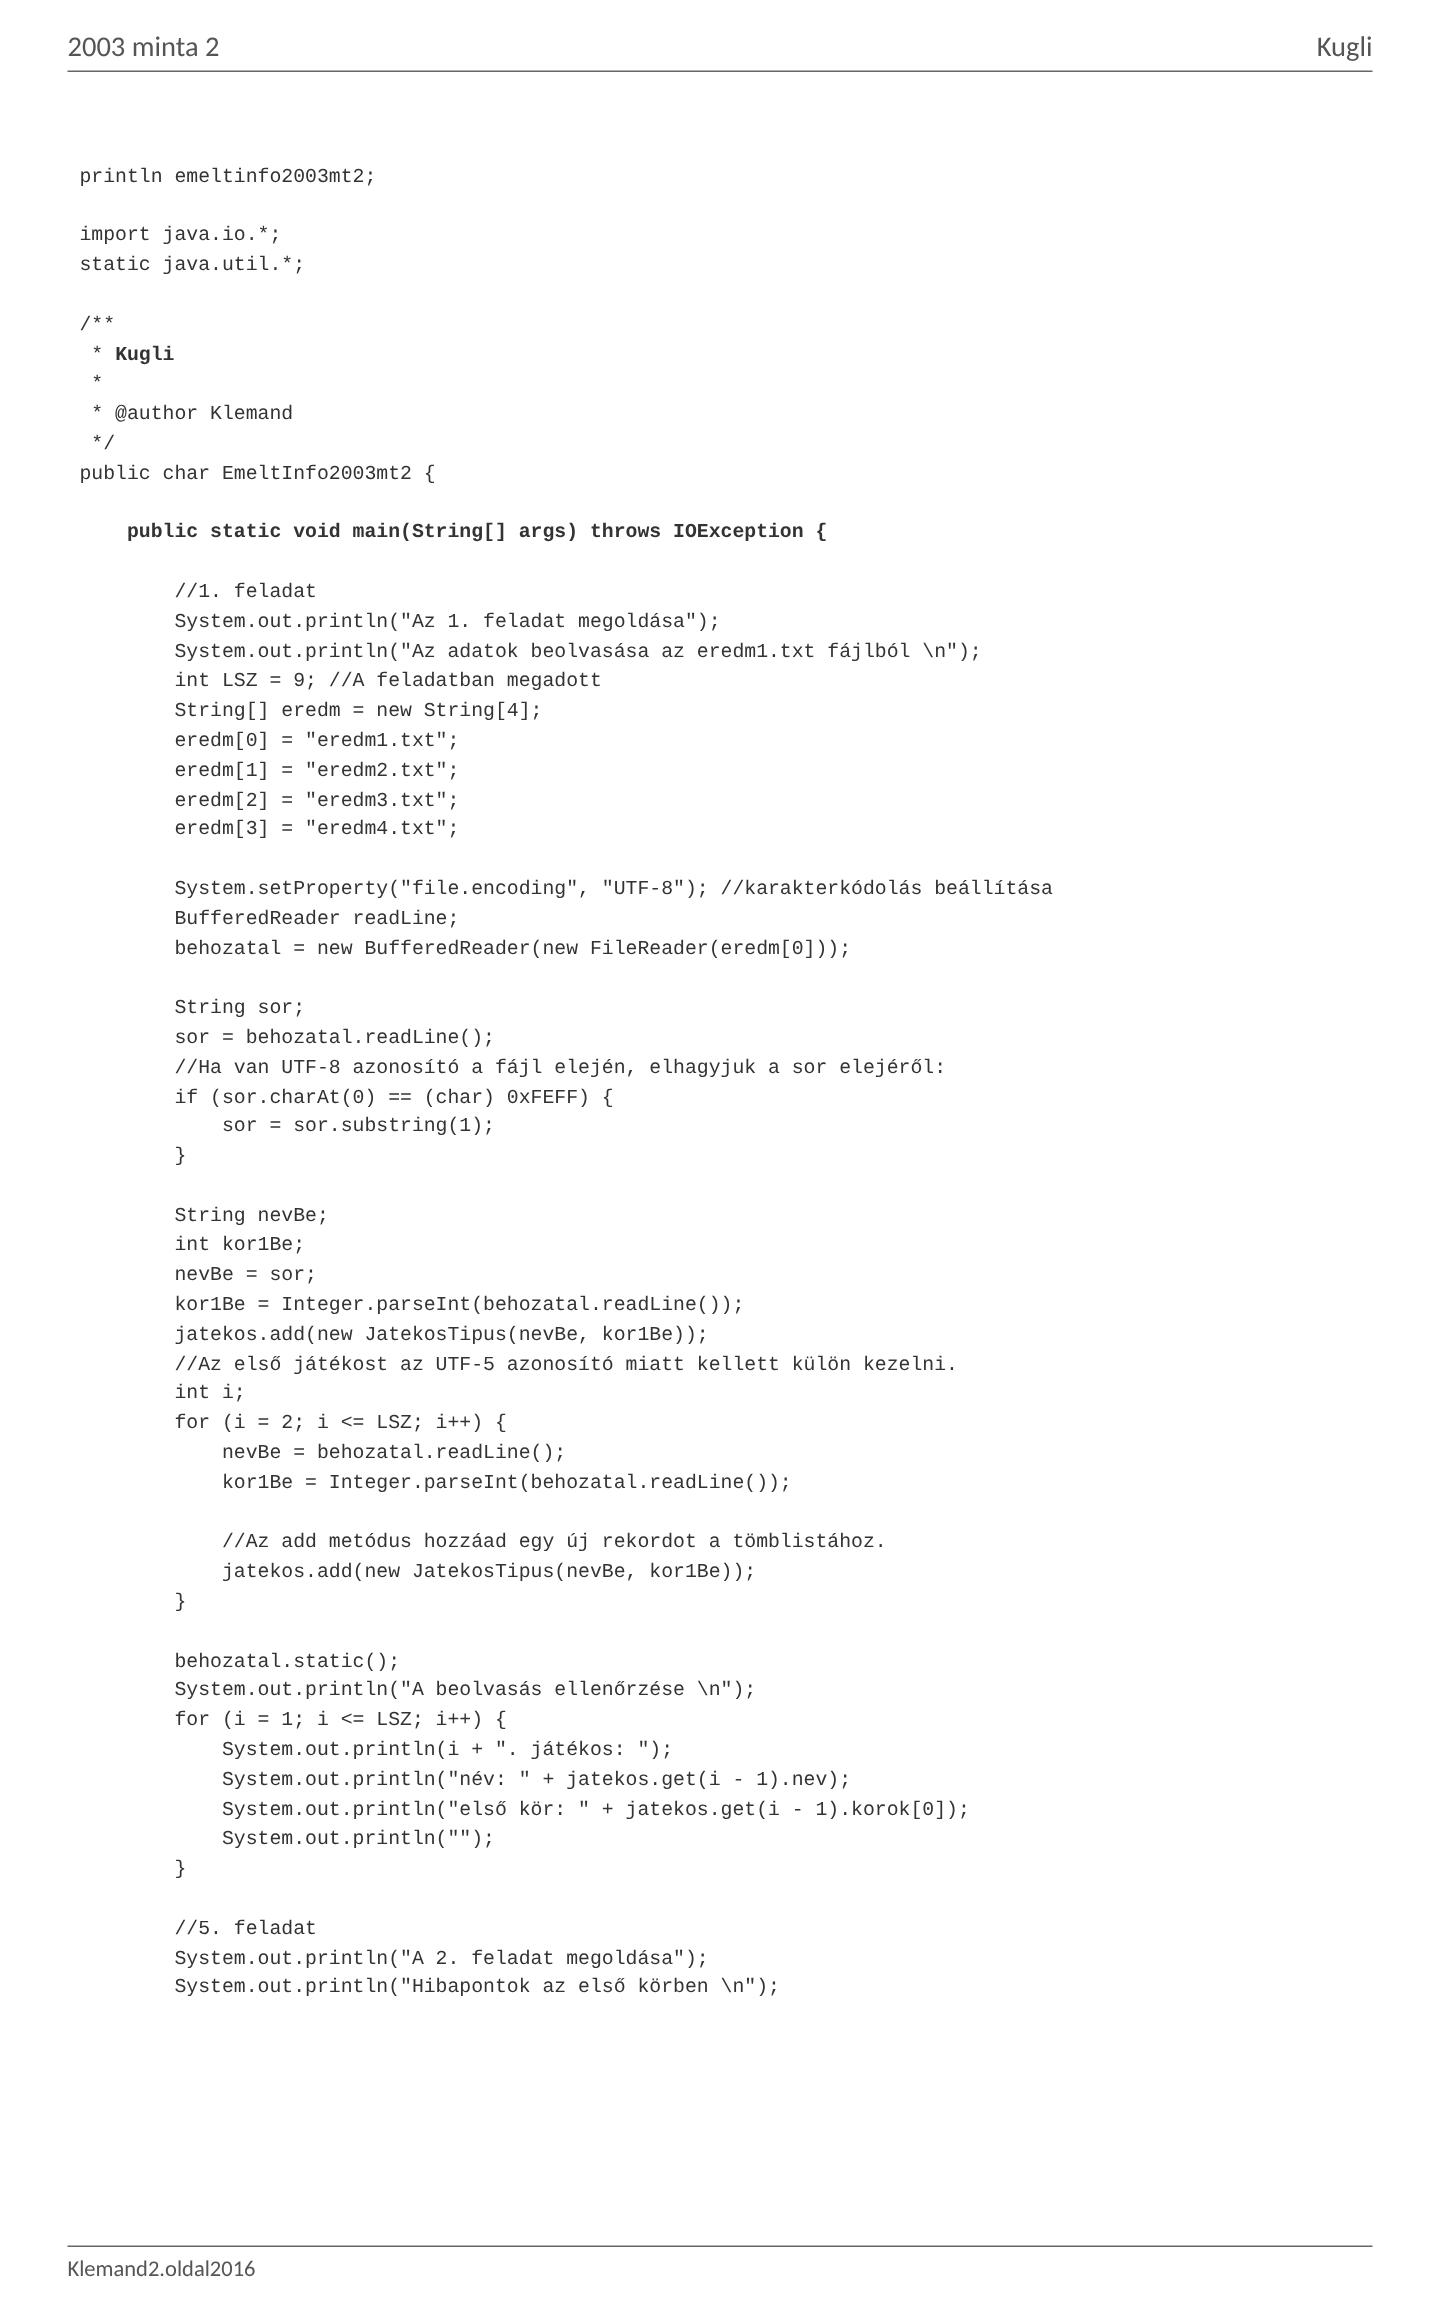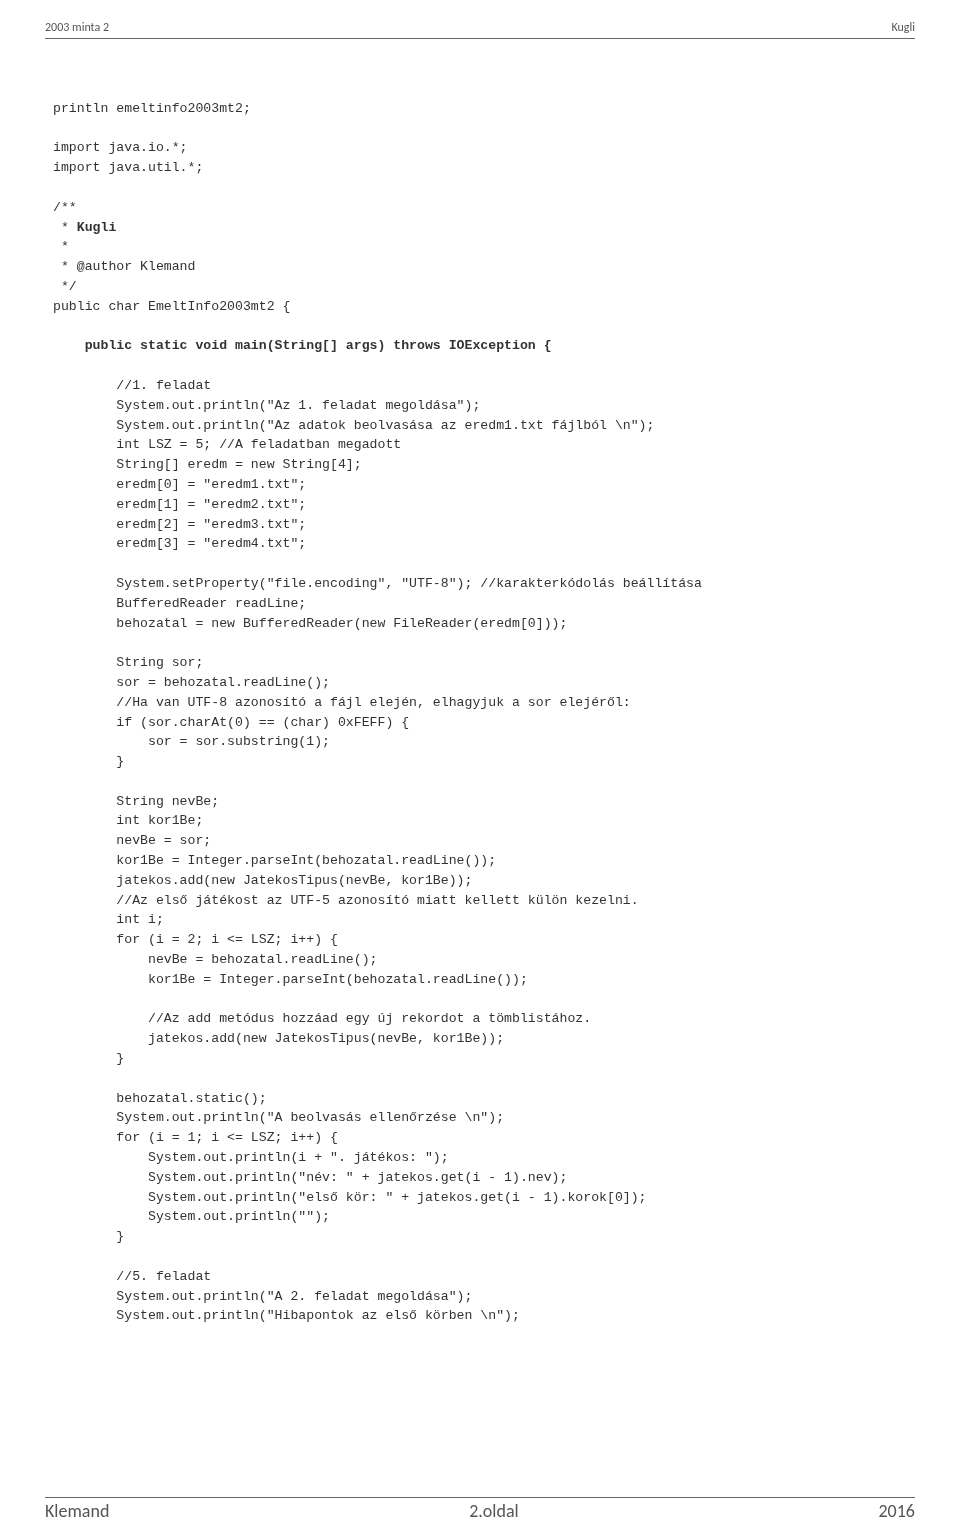--- a/index.html
+++ b/index.html
@@ -8,21 +8,21 @@
       background: #fff;
       color: #333;
       width: 960px;
       height: 1536px;
       position: relative;
       padding: 20px 45px 0 45px;
     }
     .header-row {
       display: flex;
       justify-content: space-between;
-      font-size: 12px;
+      font-size: 19px;
       color: #555;
       padding-bottom: 4px;
     }
     .header-rule {
       border: none;
       border-top: 1px solid #666;
       margin-bottom: 40px;
     }
     .content {
       font-family: "Consolas", "Courier New", monospace;
@@ -40,53 +40,53 @@
       bottom: 38px;
       border: none;
       border-top: 1px solid #666;
     }
     .footer-row {
       position: absolute;
       left: 45px;
       right: 45px;
       bottom: 14px;
       display: flex;
-      justify-content: space-between;
-      font-size: 18px;
+      justify-content: flex-start;
+      font-size: 15px;
       color: #555;
     }
   </style>
 </head>
 <body>
 
 <div class="header-row">
   <span>2003 minta 2</span>
   <span>Kugli</span>
 </div>
 <hr class="header-rule">
 
 <div class="content">
 <span>println emeltinfo2003mt2;</span>
 
 <span>import java.io.*;</span>
-<span>import java.util.*;</span>
+<span>static java.util.*;</span>
 
 <span>/**</span>
 <span> * </span><span class="bold">Kugli</span>
 <span> *</span>
 <span> * @author Klemand</span>
 <span> */</span>
 <span>public char EmeltInfo2003mt2 {</span>
 
 <span>    </span><span class="bold">public static void main(String[] args) throws IOException {</span>
 
 <span>        //1. feladat</span>
 <span>        System.out.println("Az 1. feladat megoldása");</span>
 <span>        System.out.println("Az adatok beolvasása az eredm1.txt fájlból \n");</span>
-<span>        int LSZ = 5; //A feladatban megadott</span>
+<span>        int LSZ = 9; //A feladatban megadott</span>
 <span>        String[] eredm = new String[4];</span>
 <span>        eredm[0] = "eredm1.txt";</span>
 <span>        eredm[1] = "eredm2.txt";</span>
 <span>        eredm[2] = "eredm3.txt";</span>
 <span>        eredm[3] = "eredm4.txt";</span>
 
 <span>        System.setProperty("file.encoding", "UTF-8"); //karakterkódolás beállítása</span>
 <span>        BufferedReader readLine;</span>
 <span>        behozatal = new BufferedReader(new FileReader(eredm[0]));</span>
 

